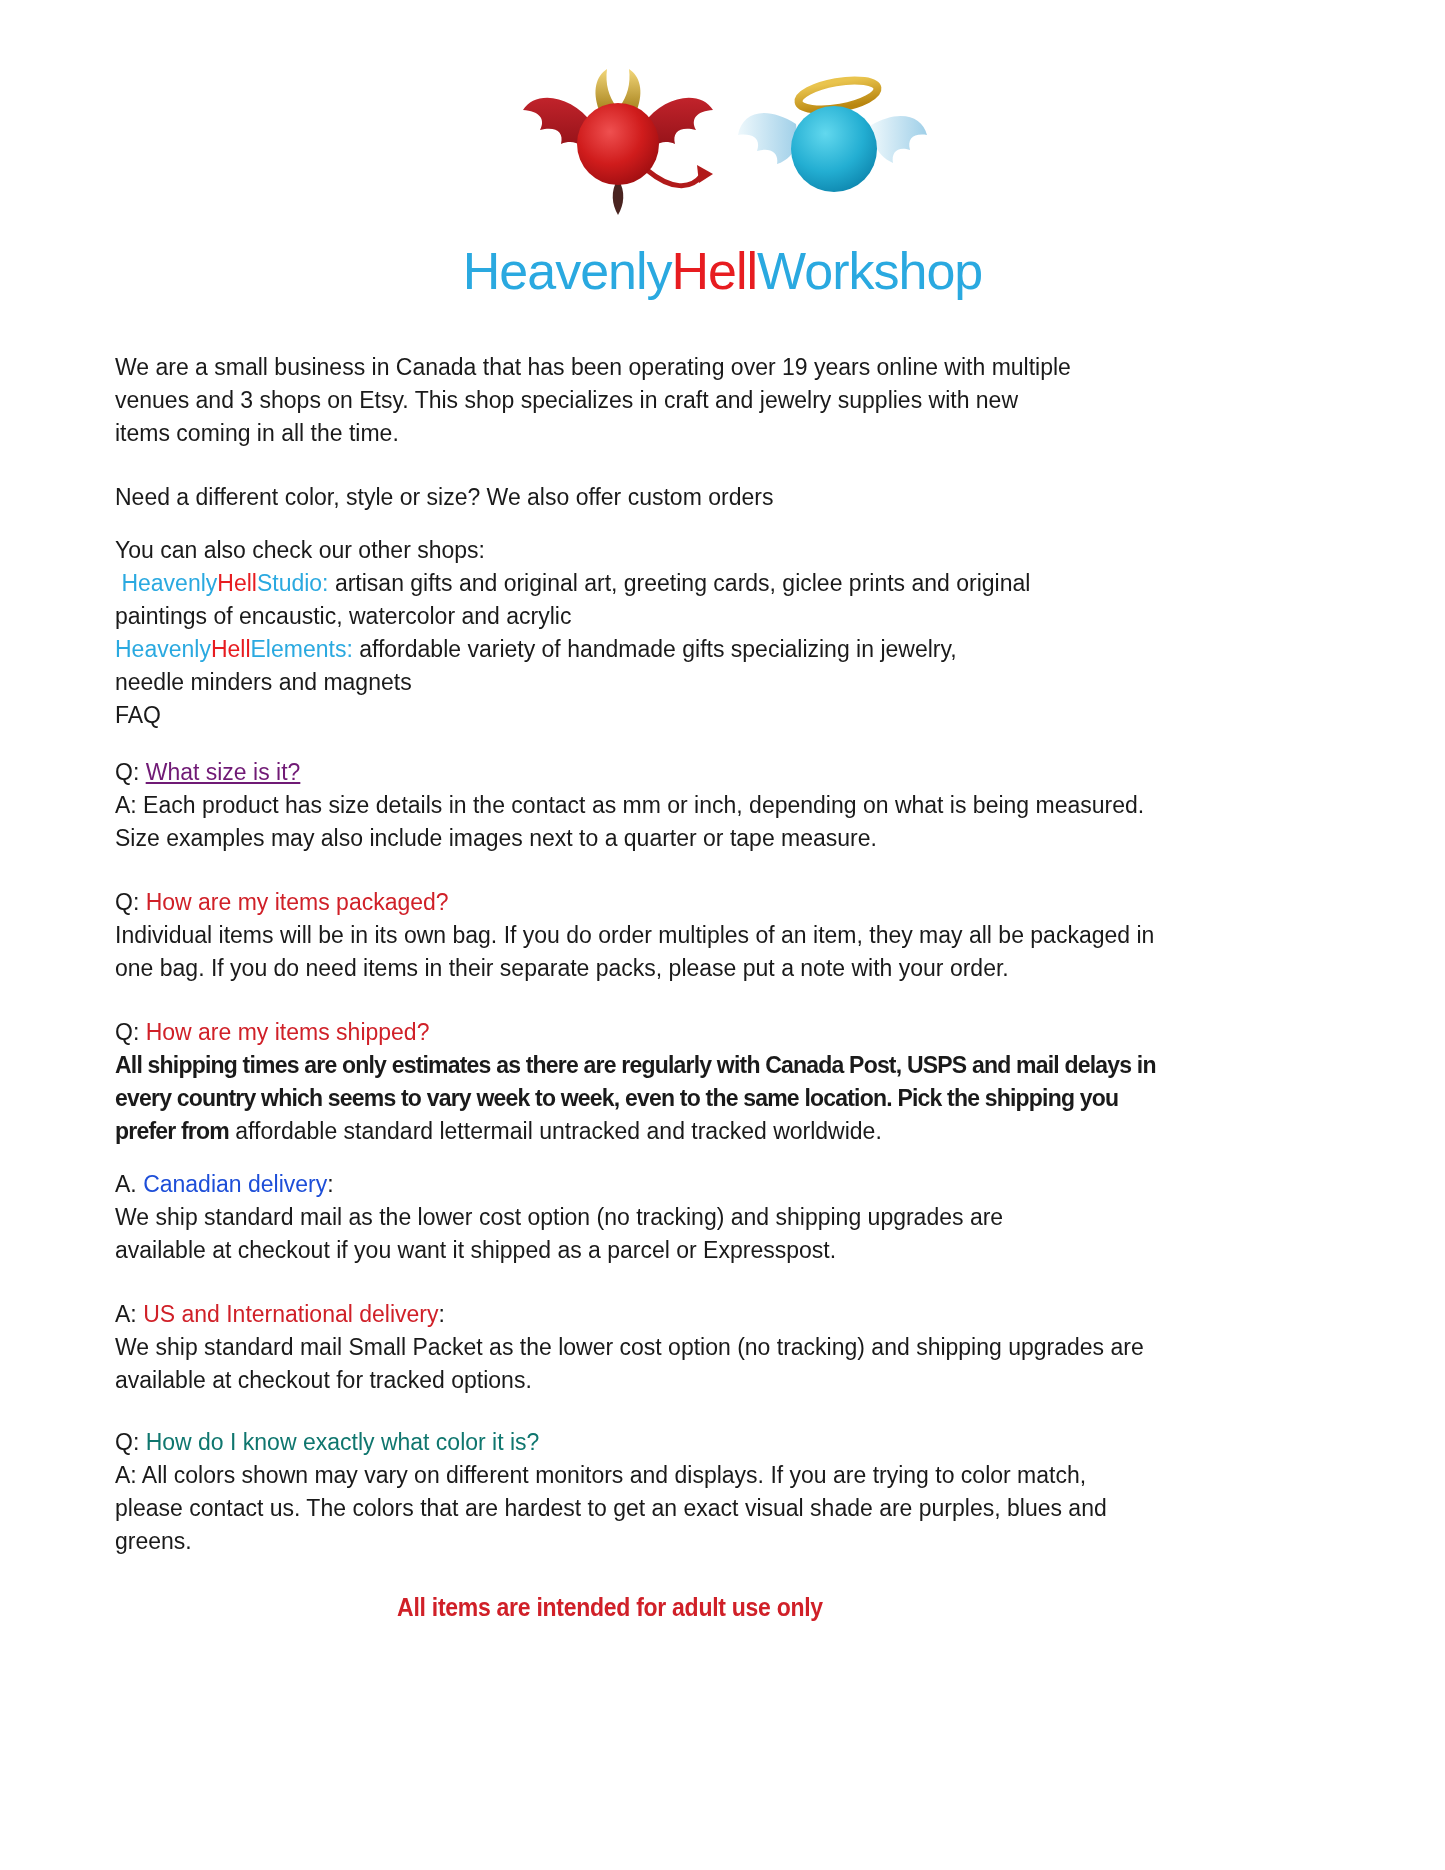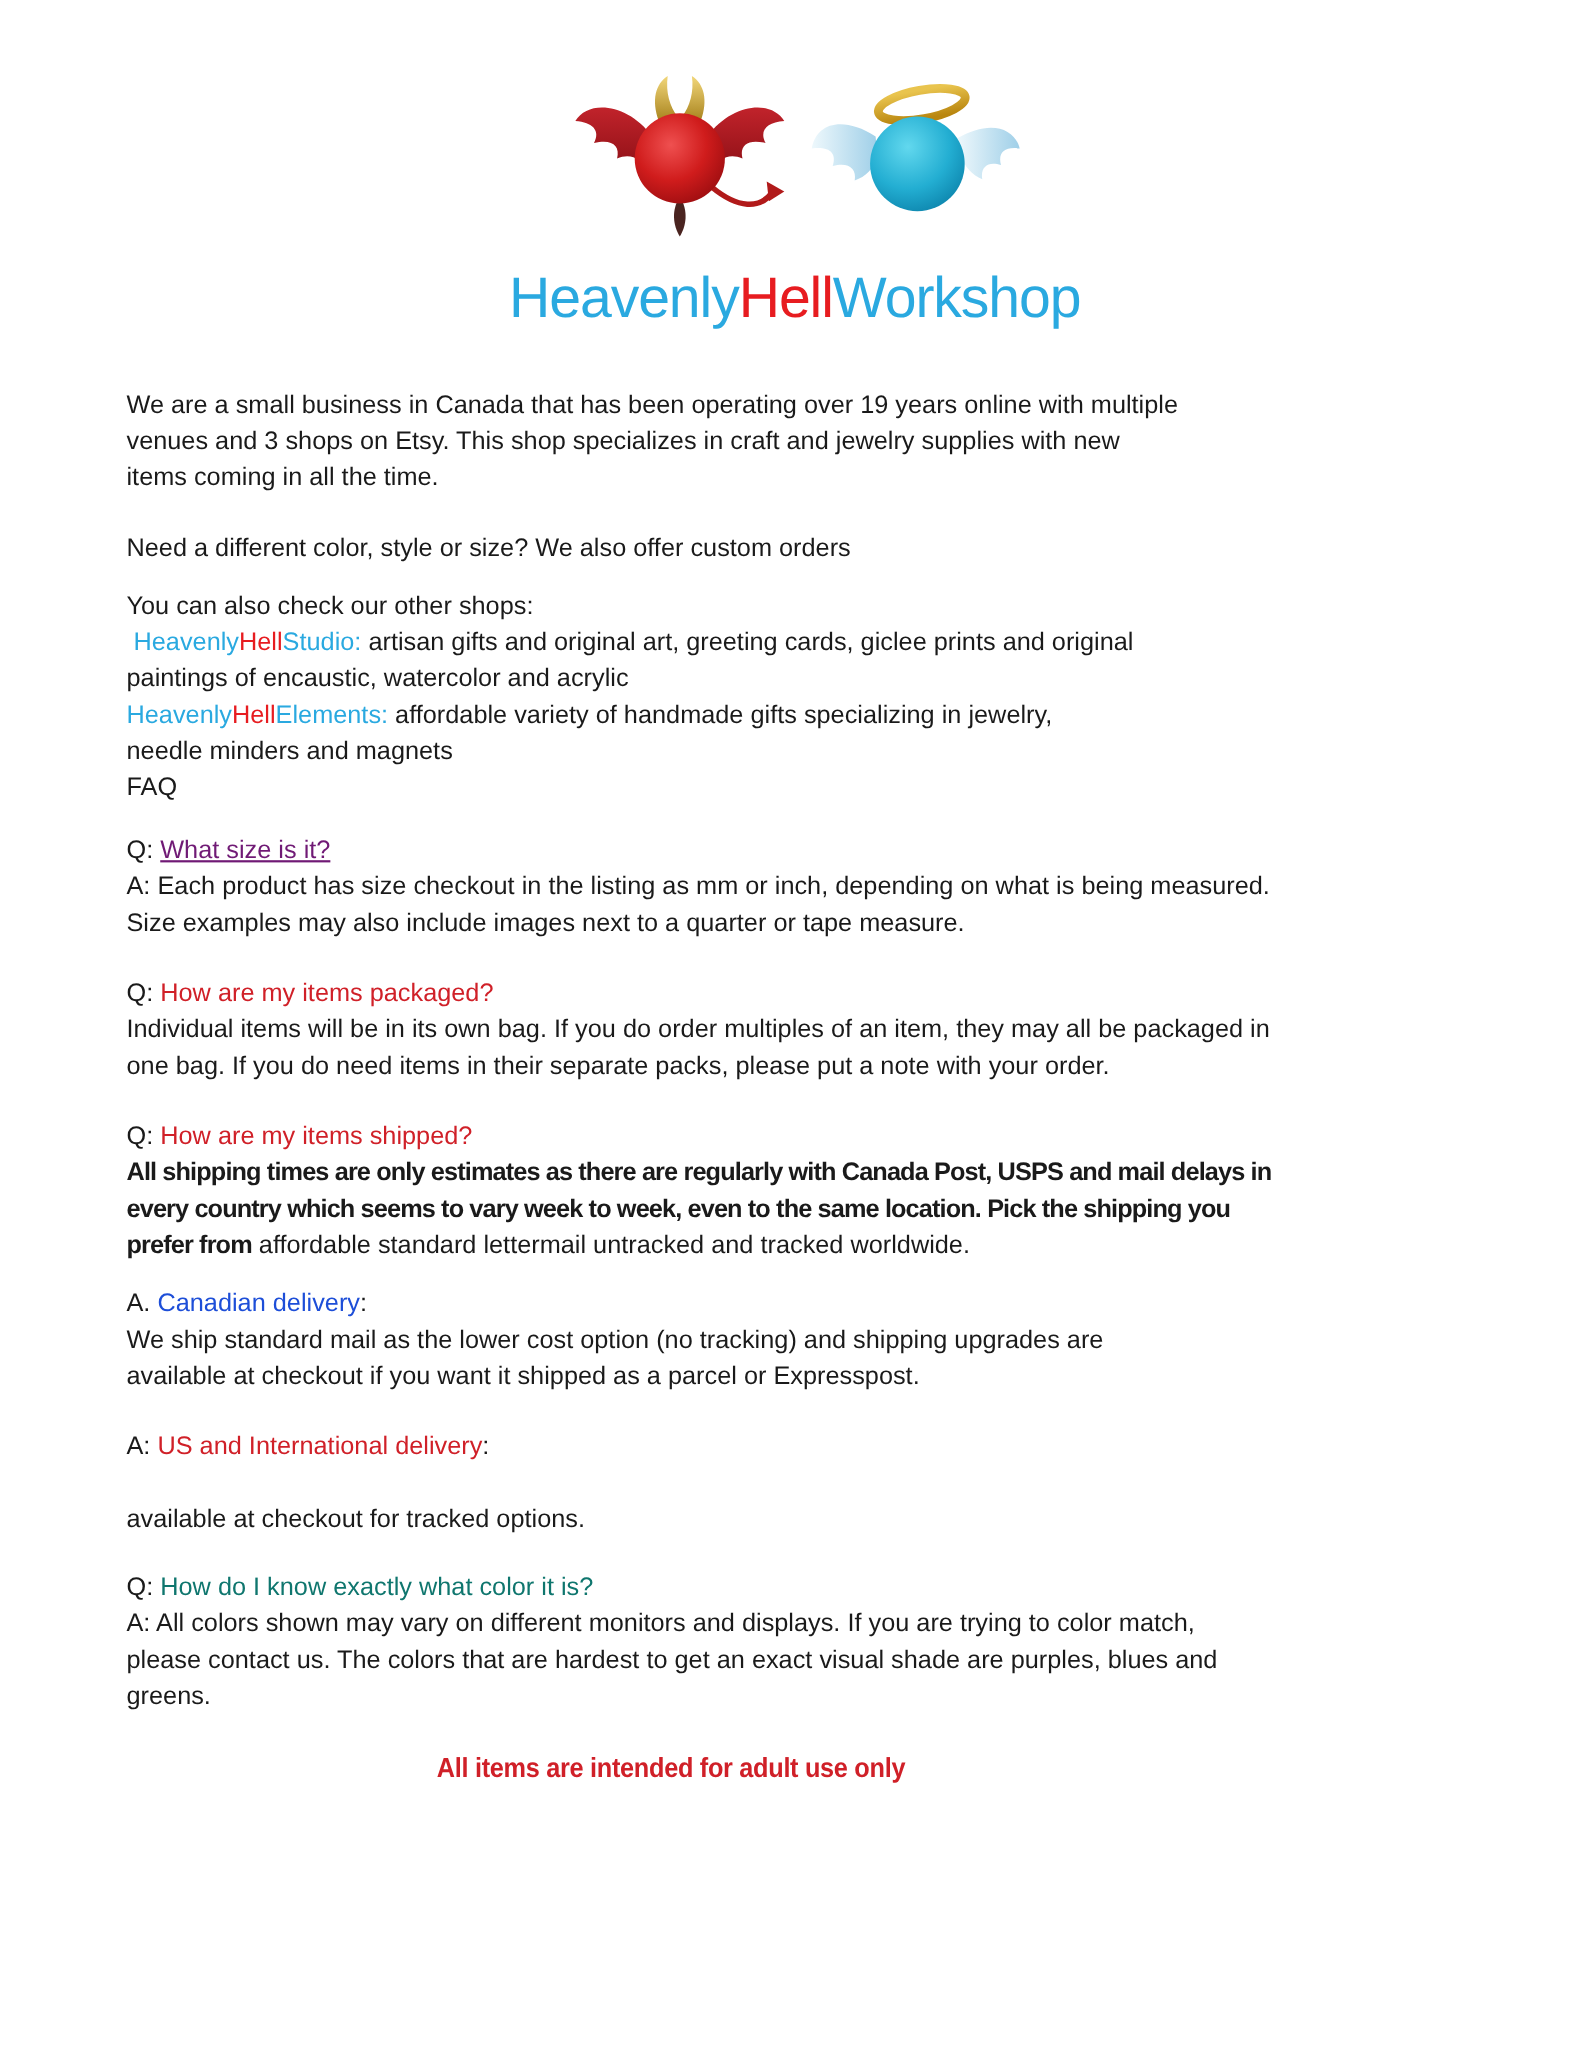--- a/index.html
+++ b/index.html
@@ -102,27 +102,27 @@
   </div>
 
   <h1 class="title"><span style="color: rgb(42, 169, 224);">Heavenly</span><span style="color: rgb(231, 28, 32);">Hell</span><span style="color: rgb(42, 169, 224);">Workshop</span></h1>
 
   <p class="block mb-intro"><span>We are a small business in Canada that has been operating over 19 years online with multiple</span><br><span>venues and 3 shops on Etsy. This shop specializes in craft and jewelry supplies with new</span><br><span>items coming in all the time.</span></p>
 
   <p class="block mb-custom"><span>Need a different color, style or size? We also offer custom orders</span></p>
 
   <p class="block mb-shops"><span>You can also check our other shops:</span><br><span> </span><span style="color: rgb(42, 169, 224);">Heavenly</span><span style="color: rgb(231, 28, 32);">Hell</span><span style="color: rgb(42, 169, 224);">Studio:</span><span> artisan gifts and original art, greeting cards, giclee prints and original</span><br><span>paintings of encaustic, watercolor and acrylic</span><br><span style="color: rgb(42, 169, 224);">Heavenly</span><span style="color: rgb(231, 28, 32);">Hell</span><span style="color: rgb(42, 169, 224);">Elements:</span><span> affordable variety of handmade gifts specializing in jewelry,</span><br><span>needle minders and magnets</span><br><span>FAQ</span></p>
 
-  <p class="block mb-size"><span>Q: </span><span style="color: #701a75; text-decoration: underline;">What size is it?</span><br><span>A: Each product has size checkout in the listing as mm or inch, depending on what is being measured.</span><br><span>Size examples may also include images next to a quarter or tape measure.</span></p>
+  <p class="block mb-size"><span>Q: </span><span style="color: #701a75; text-decoration: underline;">What size is it?</span><br><span>A: Each product has size details in the contact as mm or inch, depending on what is being measured.</span><br><span>Size examples may also include images next to a quarter or tape measure.</span></p>
 
   <p class="block mb-pack"><span>Q: </span><span style="color: rgb(208, 32, 40);">How are my items packaged?</span><br><span>Individual items will be in its own bag. If you do order multiples of an item, they may all be packaged in</span><br><span>one bag. If you do need items in their separate packs, please put a note with your order.</span></p>
 
   <p class="block mb-ship"><span>Q: </span><span style="color: rgb(208, 32, 40);">How are my items shipped?</span><br><span class="b">All shipping times are only estimates as there are regularly with Canada Post, USPS and mail delays in</span><br><span class="b">every country which seems to vary week to week, even to the same location. Pick the shipping you</span><br><span class="b">prefer from</span><span> affordable standard lettermail untracked and tracked worldwide.</span></p>
 
   <p class="block mb-can"><span>A. </span><span style="color: #1d4ed8;">Canadian delivery</span><span>:</span><br><span>We ship standard mail as the lower cost option (no tracking) and shipping upgrades are</span><br><span>available at checkout if you want it shipped as a parcel or Expresspost.</span></p>
 
-  <p class="block mb-us"><span>A: </span><span style="color: rgb(208, 32, 40);">US and International delivery</span><span>:</span><br><br><span>available at checkout for tracked options.</span></p>
+  <p class="block mb-us"><span>A: </span><span style="color: rgb(208, 32, 40);">US and International delivery</span><span>:</span><br><span>We ship standard mail Small Packet as the lower cost option (no tracking) and shipping upgrades are</span><br><span>available at checkout for tracked options.</span></p>
 
   <p class="block mb-color"><span>Q: </span><span style="color: #0f766e;">How do I know exactly what color it is?</span><br><span>A: All colors shown may vary on different monitors and displays. If you are trying to color match,</span><br><span>please contact us. The colors that are hardest to get an exact visual shade are purples, blues and</span><br><span>greens.</span></p>
 
   <div class="footer-notice" style="color: rgb(208, 32, 40);">All items are intended for adult use only</div>
 
 </div>
 
 </body></html>

